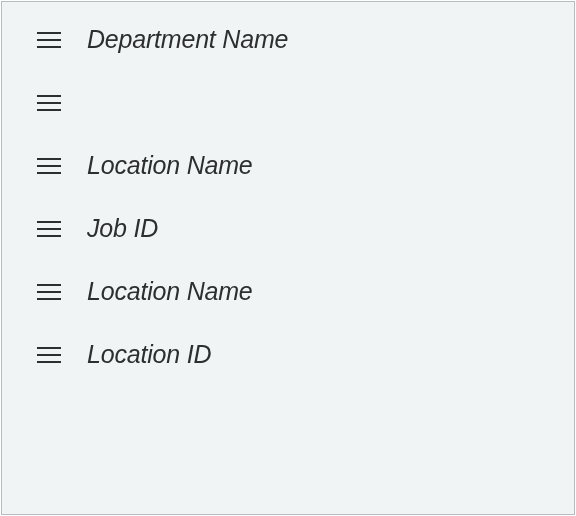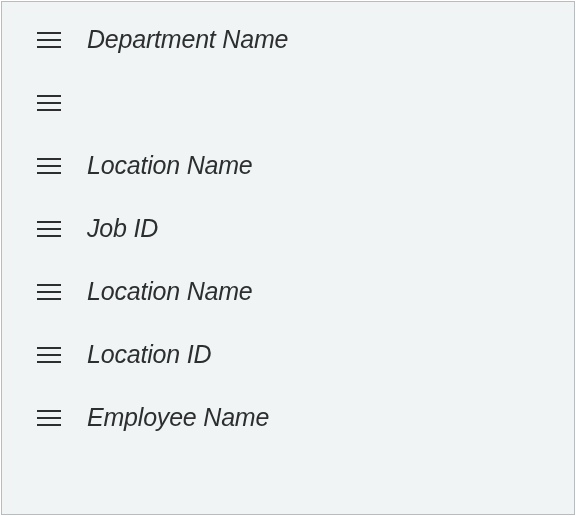--- a/index.html
+++ b/index.html
@@ -96,21 +96,13 @@
     <div class="item-label">Location Name</div>
   </div>
   <div class="list-item">
     <div class="drag-icon">
         <span></span>
         <span></span>
         <span></span>
       </div>
     <div class="item-label">Location ID</div>
   </div>
-  <div class="list-item">
-    <div class="drag-icon">
-        <span></span>
-        <span></span>
-        <span></span>
-      </div>
-    <div class="item-label">Employee Name</div>
-  </div>
 </div>
 
 </body></html>

